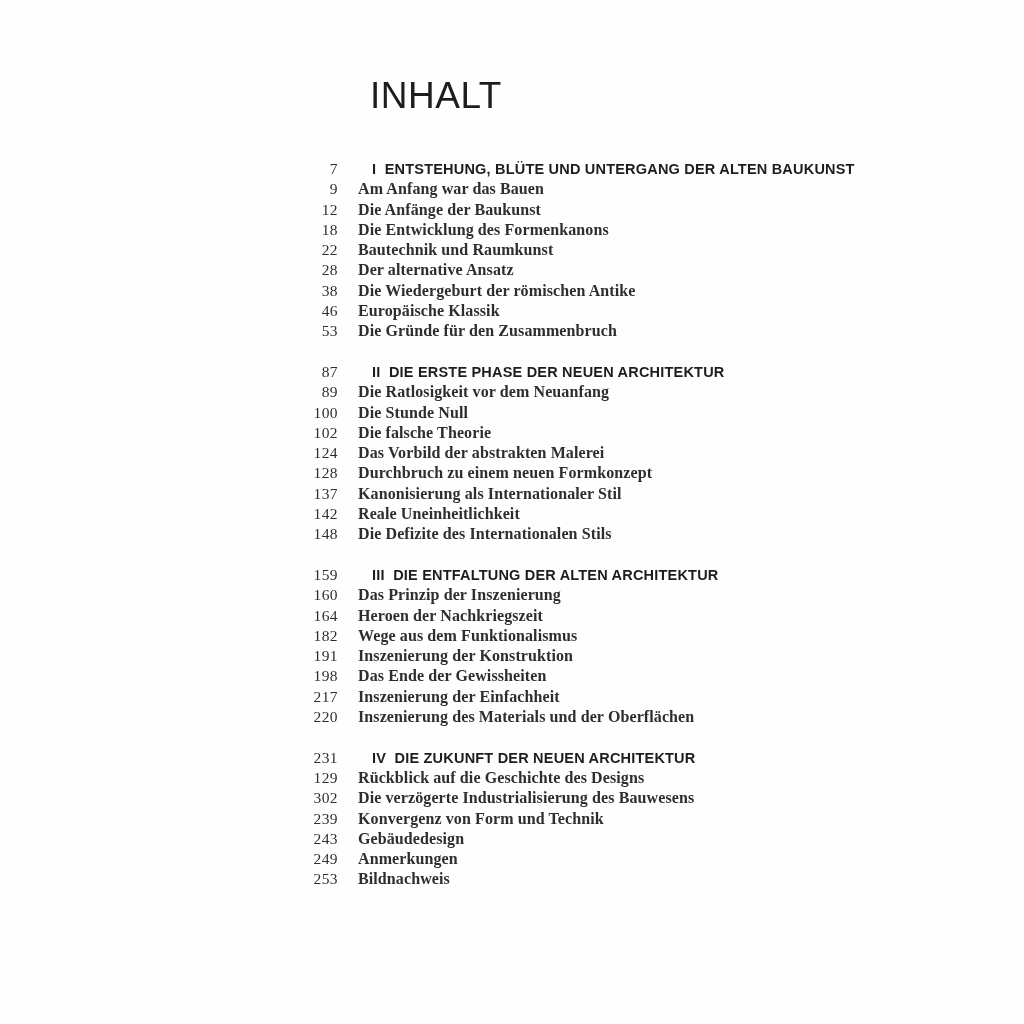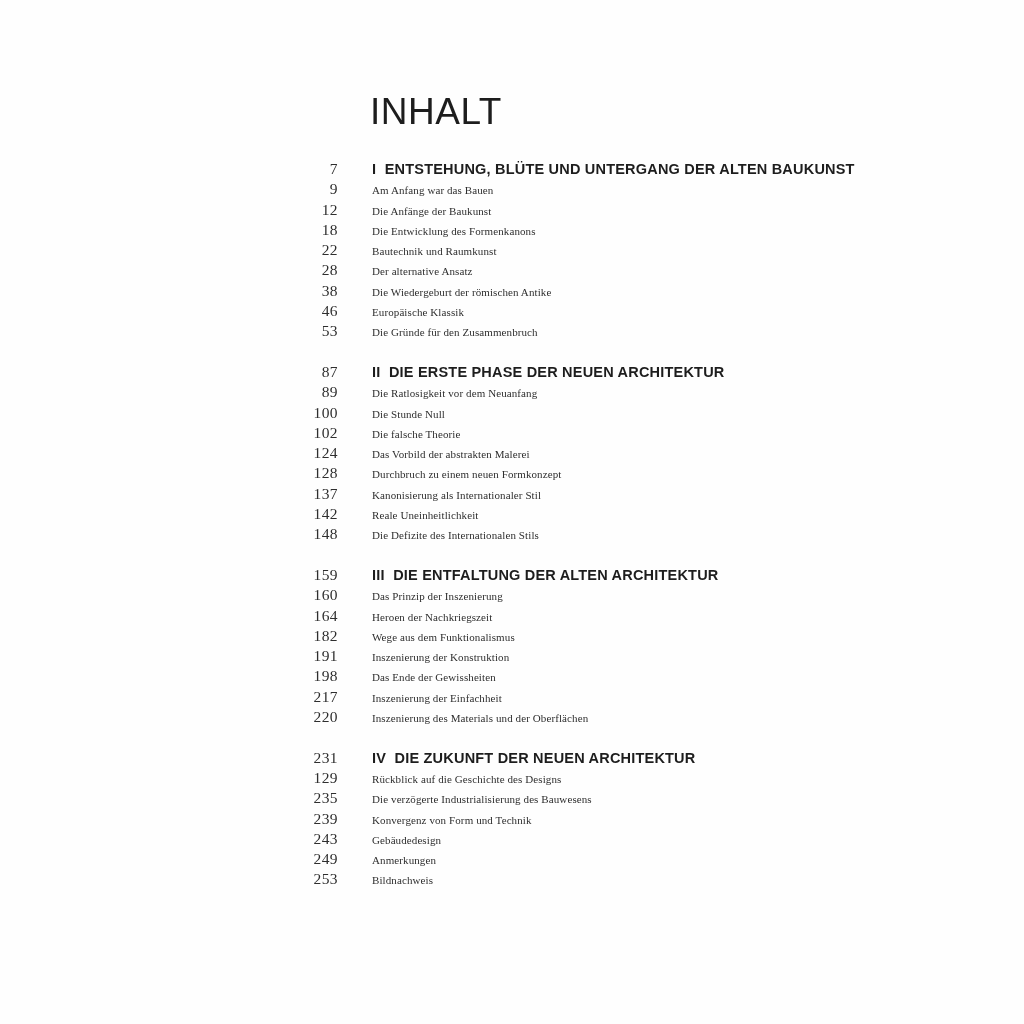--- a/index.html
+++ b/index.html
@@ -14,21 +14,21 @@
     overflow: hidden;
     font-family: "Liberation Serif", serif;
   }
   .book-page {
     position: absolute;
     inset: 0;
   }
   .page-title {
     position: absolute;
     left: 370px;
-    top: 93px;
+    top: 77px;
     margin: 0;
     font-family: "Liberation Sans", sans-serif;
     font-weight: 500;
     font-size: 37px;
     line-height: 1;
     letter-spacing: 0.5px;
     color: #1d1d1d;
   }
   .toc {
     position: absolute;
@@ -46,26 +46,27 @@
   }
   .num {
     width: 80px;
     text-align: right;
     font-family: "Liberation Serif", serif;
     font-size: 15.5px;
     letter-spacing: 0.4px;
     color: #2e2e2e;
   }
   .entry-title {
-    margin-left: 34px;
+    margin-left: 20px;
     font-family: "Liberation Serif", serif;
-    font-size: 11px;
+    font-size: 16px;
     letter-spacing: 0.1px;
     color: #2e2e2e;
     white-space: pre;
+    font-weight: bold;
   }
   .section-heading {
     margin-left: 34px;
     font-family: "Liberation Sans", sans-serif;
     font-weight: 700;
     font-size: 14.5px;
     letter-spacing: 0.2px;
     color: #1d1d1d;
     white-space: pre;
   }
@@ -189,21 +190,21 @@
       <section class="toc-section">
         <div class="row">
           <span class="num">231</span>
           <span class="section-heading">IV  DIE ZUKUNFT DER NEUEN ARCHITEKTUR</span>
         </div>
         <div class="row">
           <span class="num">129</span>
           <span class="entry-title">Rückblick auf die Geschichte des Designs</span>
         </div>
         <div class="row">
-          <span class="num">235</span>
+          <span class="num">302</span>
           <span class="entry-title">Die verzögerte Industrialisierung des Bauwesens</span>
         </div>
         <div class="row">
           <span class="num">239</span>
           <span class="entry-title">Konvergenz von Form und Technik</span>
         </div>
         <div class="row">
           <span class="num">243</span>
           <span class="entry-title">Gebäudedesign</span>
         </div>

